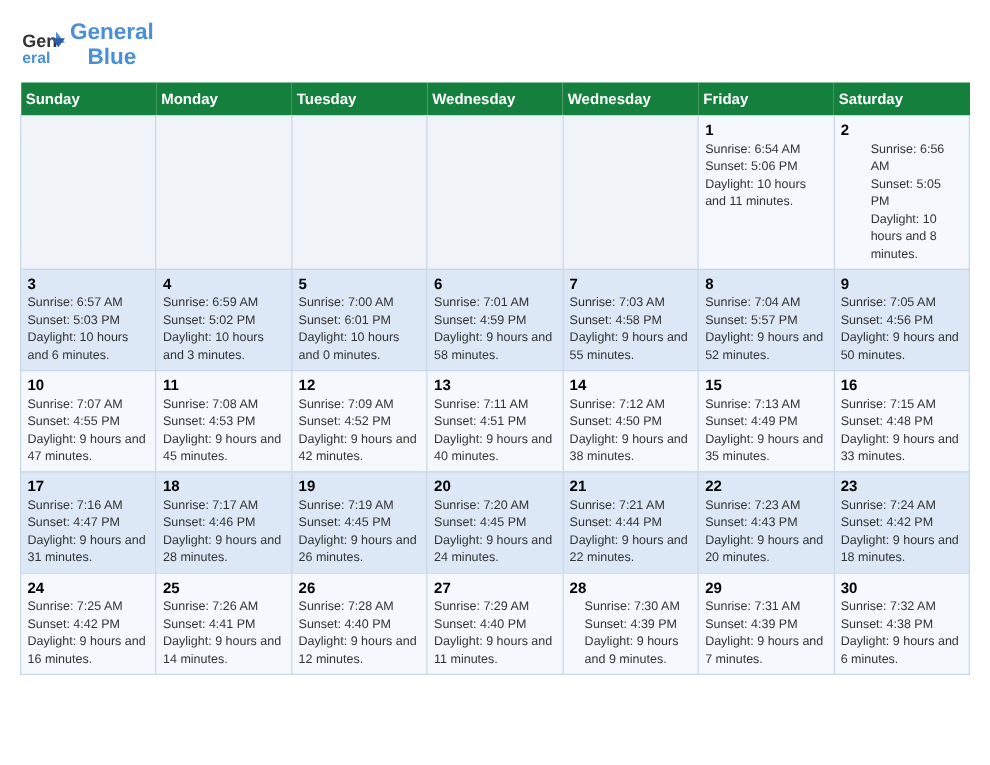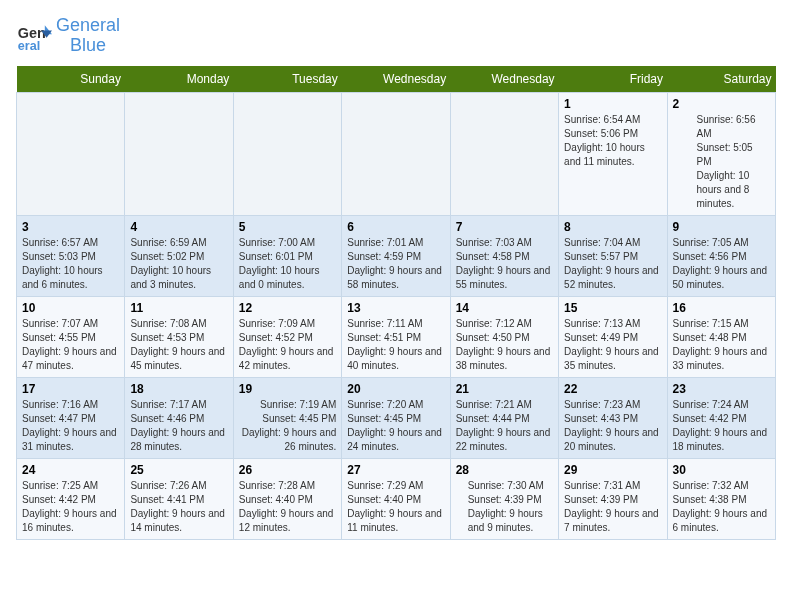--- a/index.html
+++ b/index.html
@@ -16,21 +16,21 @@
       align-items: flex-start;
       margin-bottom: 10px;
       text-align: center;
     }
     .logo {
       display: flex;
       align-items: center;
     }
     .logo-text {
       font-size: 18px;
-      font-weight: normal;
+      font-weight: bold;
       color: #333;
       line-height: 1.1;
     }
     .logo-text span { color: #4a90d9; }
     .logo-icon {
       width: 36px;
       height: 36px;
       margin-right: 4px;
     }
     .title-area { text-align: right; }
@@ -43,26 +43,26 @@
       font-size: 14px;
       color: #555;
       margin-top: 2px;
     }
     table {
       width: 100%;
       border-collapse: collapse;
       font-size: 11px;
     }
     thead tr th {
-      background-color: #4d7c0f;
+      background-color: #15803d;
       color: #fff;
       padding: 6px 4px;
-      text-align: right;
+      text-align: left;
       font-size: 12px;
-      font-weight: normal;
+      font-weight: bold;
     }
     tbody tr {
       vertical-align: top;
     }
     tbody tr:nth-child(odd) { background: #f5f8fc; }
     tbody tr:nth-child(even) { background: #dce8f5; }
     td {
       padding: 4px 5px;
       border: 1px solid #c8d8e8;
       width: 14.28%;
@@ -232,21 +232,21 @@
 Daylight: 9 hours and 31 minutes.</div>
         </td>
         <td>
           <span class="day-num">18</span>
           <div class="day-info" style="white-space: pre-line;">Sunrise: 7:17 AM
 Sunset: 4:46 PM
 Daylight: 9 hours and 28 minutes.</div>
         </td>
         <td>
           <span class="day-num">19</span>
-          <div class="day-info" style="white-space: pre-line; text-align: right;">Sunrise: 7:19 AM
+          <div class="day-info" style="white-space: pre-line;">Sunrise: 7:19 AM
 Sunset: 4:45 PM
 Daylight: 9 hours and 26 minutes.</div>
         </td>
         <td>
           <span class="day-num">20</span>
           <div class="day-info" style="white-space: pre-line;">Sunrise: 7:20 AM
 Sunset: 4:45 PM
 Daylight: 9 hours and 24 minutes.</div>
         </td>
         <td>

